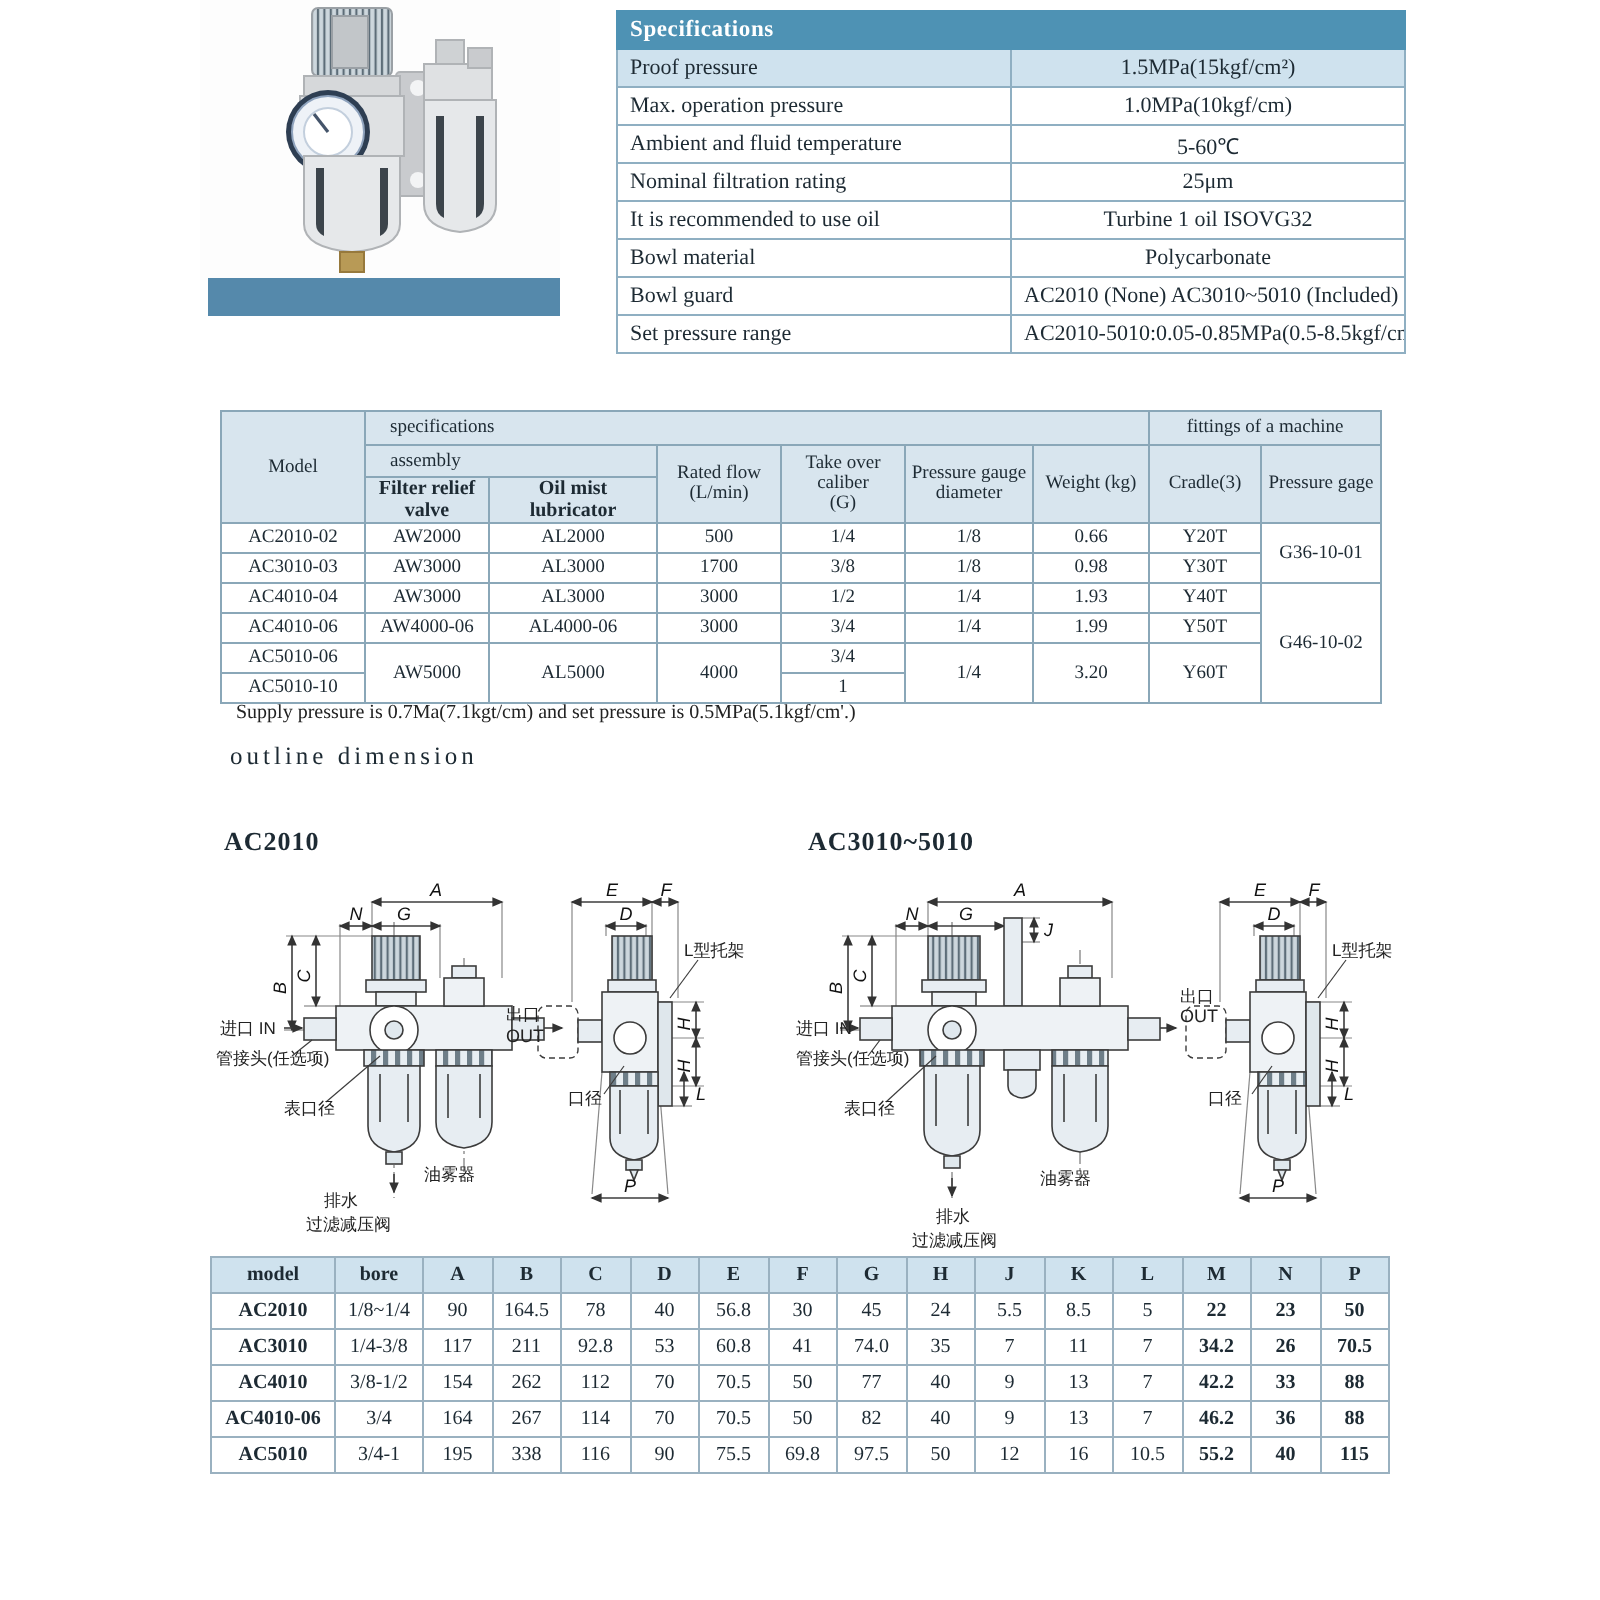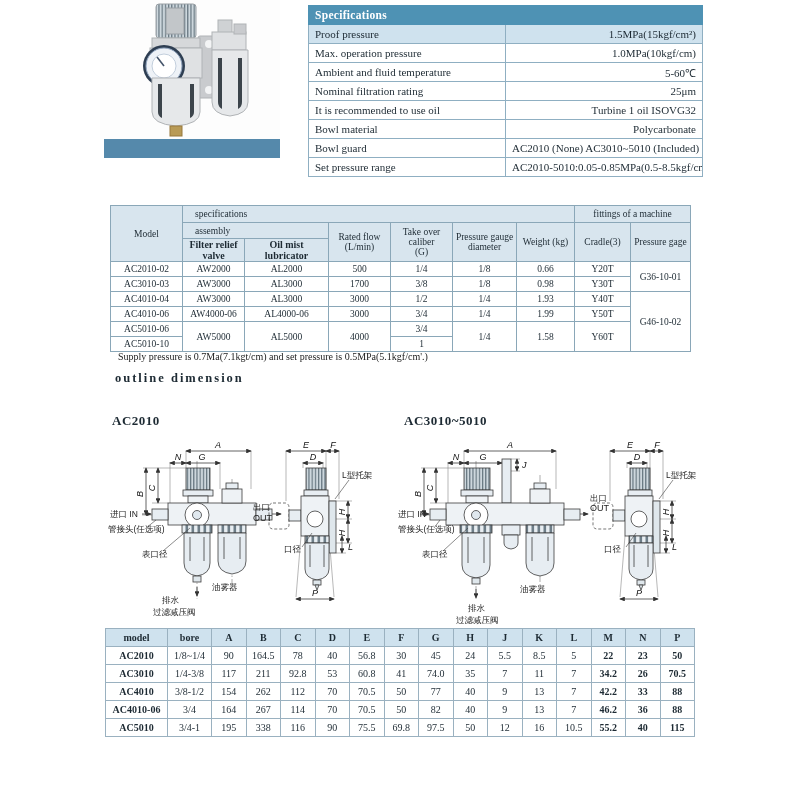--- a/index.html
+++ b/index.html
@@ -11,21 +11,21 @@
   .photo-box{position:absolute;left:100px;top:0;width:180px;height:140px;background:#fdfdfd;}
   .photo-bar{position:absolute;left:104px;top:139px;width:176px;height:19px;background:#5589ab;}
 
   
   .spec-table{
     position:absolute;left:308px;top:5px;width:395px;
     border-collapse:collapse;table-layout:fixed;font-size:11px;
   }
   .spec-table td{border:1px solid #8fafc2;height:18px;padding:0 6px;overflow:hidden;white-space:nowrap;}
   .spec-table td.key{width:144px;text-align:left;}
-  .spec-table td.val{text-align:right;}
+  .spec-table td.val{text-align:center;}
   .spec-table tr.title-row td{
     background:#4e92b4;color:#ffffff;font-weight:bold;border-color:#4e92b4;
     font-size:11.5px;letter-spacing:.3px;
   }
   .spec-table tr.tint td{background:#cfe2ee;}
 
   
   .model-table{
     position:absolute;left:110px;top:205px;width:580px;
     border-collapse:collapse;table-layout:fixed;font-size:9.5px;text-align:center;
@@ -34,21 +34,21 @@
   .model-table thead td{background:#d8e5ee;}
   .model-table .h1{height:17px;}
   .model-table .h2{height:16px;}
   .model-table .h3{height:21px;}
   .model-table tbody td{height:14px;background:#fff;}
   .model-table .left{text-align:left;padding-left:12px;}
   .model-table .bold{font-weight:bold;font-size:10px;}
   .note{position:absolute;left:118px;top:351px;font-size:10px;color:#222;}
 
   
-  .section-title{position:absolute;left:115px;top:371px;font-size:12.5px;font-weight:bold;letter-spacing:2px;}
+  .section-title{position:absolute;left:115px;top:371px;font-size:12.5px;font-weight:normal;letter-spacing:2px;}
   .diagram{position:absolute;top:413px;}
   .diagram .dtitle{font-size:13px;font-weight:bold;letter-spacing:.5px;margin:0 0 2px 6px;}
   #diagram1{left:106px;width:290px;}
   #diagram2{left:386px;width:312px;margin-left:12px;}
   svg text{font-family:"Liberation Sans", sans-serif;}
   .cjk{font-size:8.5px;fill:#222;}
   .dim{font-size:9px;fill:#111;font-style:italic;}
   .eng{font-size:9px;fill:#222;}
 
   
@@ -236,21 +236,21 @@
       <td>1.99</td>
       <td>Y50T</td>
     </tr>
     <tr>
       <td>AC5010-06</td>
       <td rowspan="2">AW5000</td>
       <td rowspan="2">AL5000</td>
       <td rowspan="2">4000</td>
       <td>3/4</td>
       <td rowspan="2">1/4</td>
-      <td rowspan="2">1.58</td>
+      <td rowspan="2">3.20</td>
       <td rowspan="2">Y60T</td>
     </tr>
     <tr>
       <td>AC5010-10</td>
       <td>1</td>
     </tr>
   </tbody>
 </table>
 
 <div class="note">Supply pressure is 0.7Ma(7.1kgt/cm) and set pressure is 0.5MPa(5.1kgf/cm'.)</div>

